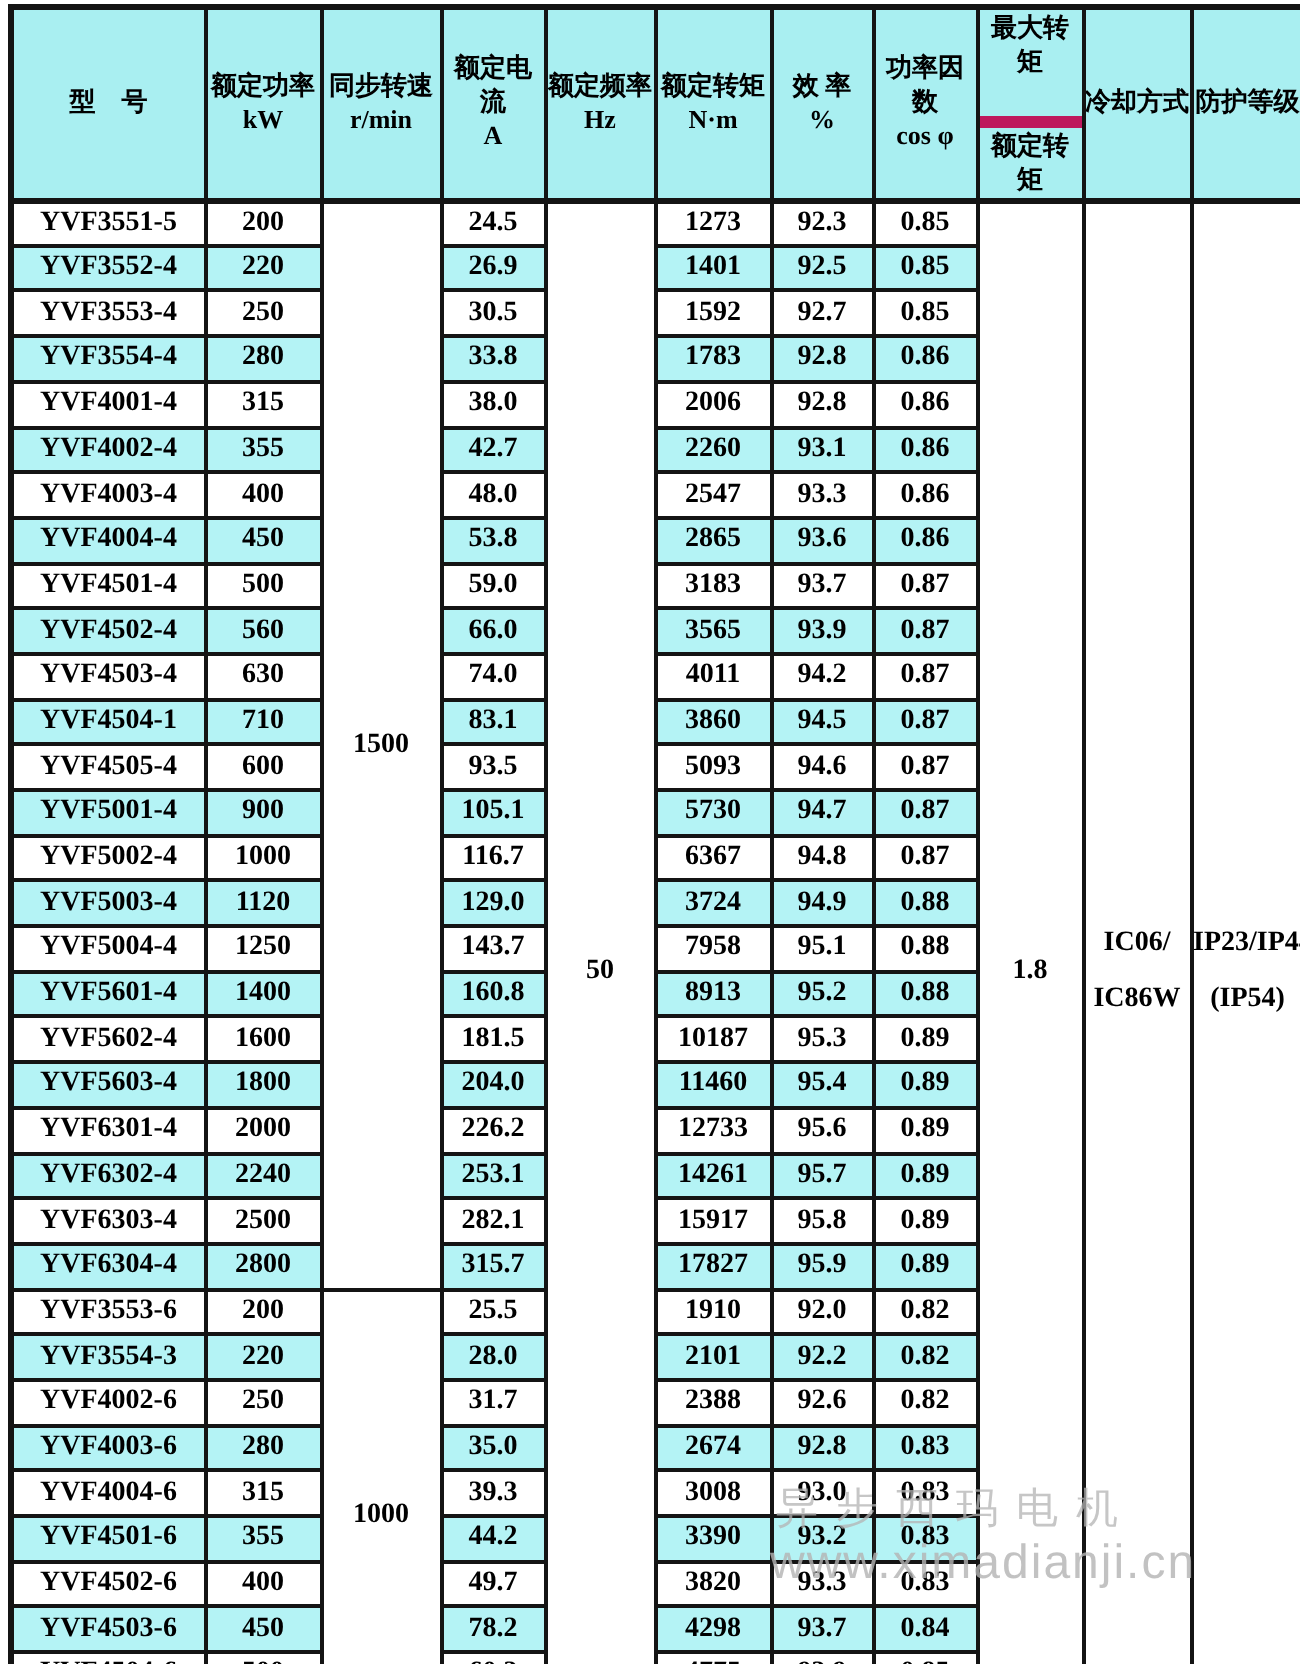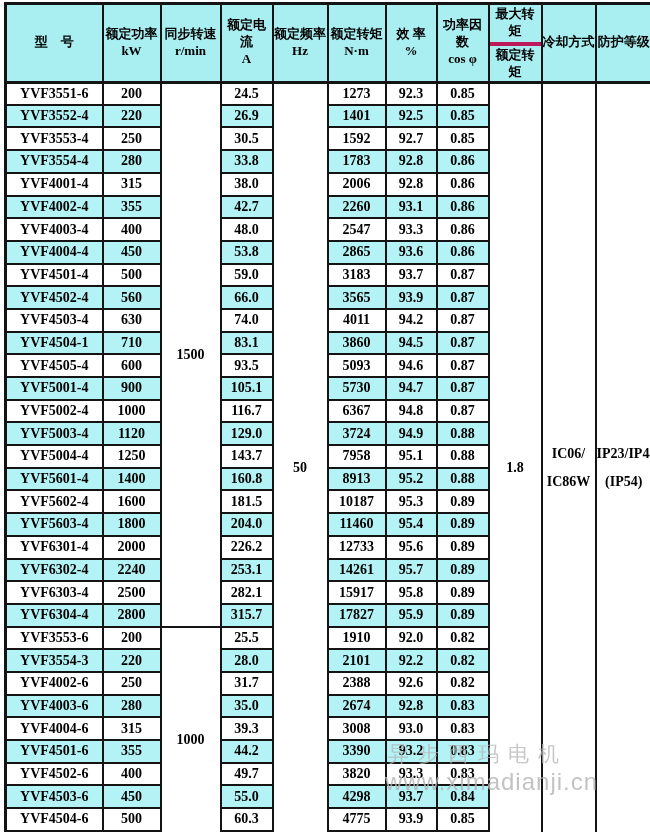--- a/index.html
+++ b/index.html
@@ -29,22 +29,22 @@
   thead th{
     background:#a9eff1;
     height:44px;
     font-size:13px;
     line-height:1.3;
     border-bottom-width:3px;
   }
   thead th .unit{font-size:13px;}
   .frac-top{
     display:inline-block;
-    border-bottom:4px solid #be185d;
-    padding:1px 3px 2px 3px;
+    border-bottom:6px solid #be185d;
+    padding:1px 3px 18px 3px;
   }
   .frac-bot{display:inline-block;padding-top:1px;}
   tbody td{
     font-size:14px;
     background:#ffffff;
   }
   tbody tr{height:22.7px;}
   tbody tr.alt td.d{background:#b4f3f5;}
   td.merged{background:#ffffff;font-size:14px;line-height:2.0;margin-top:21px;}
   .wm{
@@ -98,21 +98,21 @@
           <th><span>额定转矩</span><br><span class="unit">N·m</span></th>
           <th><span>效 率</span><br><span class="unit">%</span></th>
           <th><span>功率因数</span><br><span class="unit">cos φ</span></th>
           <th><div class="frac-top">最大转矩</div><br><div class="frac-bot">额定转矩</div></th>
           <th><span>冷却方式</span></th>
           <th><span>防护等级</span></th>
         </tr>
     </thead>
     <tbody id="body-rows">
         <tr>
-          <td class="d">YVF3551-6</td>
+          <td class="d">YVF3551-5</td>
           <td class="d">200</td>
           <td class="merged" rowspan="24">1500</td>
           <td class="d">24.5</td>
           <td class="merged" rowspan="34">50</td>
           <td class="d">1273</td>
           <td class="d">92.3</td>
           <td class="d">0.85</td>
           <td class="merged" rowspan="34">1.8</td>
           <td class="merged" rowspan="34">IC06/<br>IC86W</td>
           <td class="merged" rowspan="34">IP23/IP44<br>(IP54)</td>
@@ -354,21 +354,21 @@
           <td class="d">YVF4502-6</td>
           <td class="d">400</td>
           <td class="d">49.7</td>
           <td class="d">3820</td>
           <td class="d">93.3</td>
           <td class="d">0.83</td>
         </tr>
         <tr class="alt">
           <td class="d">YVF4503-6</td>
           <td class="d">450</td>
-          <td class="d">55.0</td>
+          <td class="d">78.2</td>
           <td class="d">4298</td>
           <td class="d">93.7</td>
           <td class="d">0.84</td>
         </tr>
         <tr>
           <td class="d">YVF4504-6</td>
           <td class="d">500</td>
           <td class="d">60.3</td>
           <td class="d">4775</td>
           <td class="d">93.9</td>

